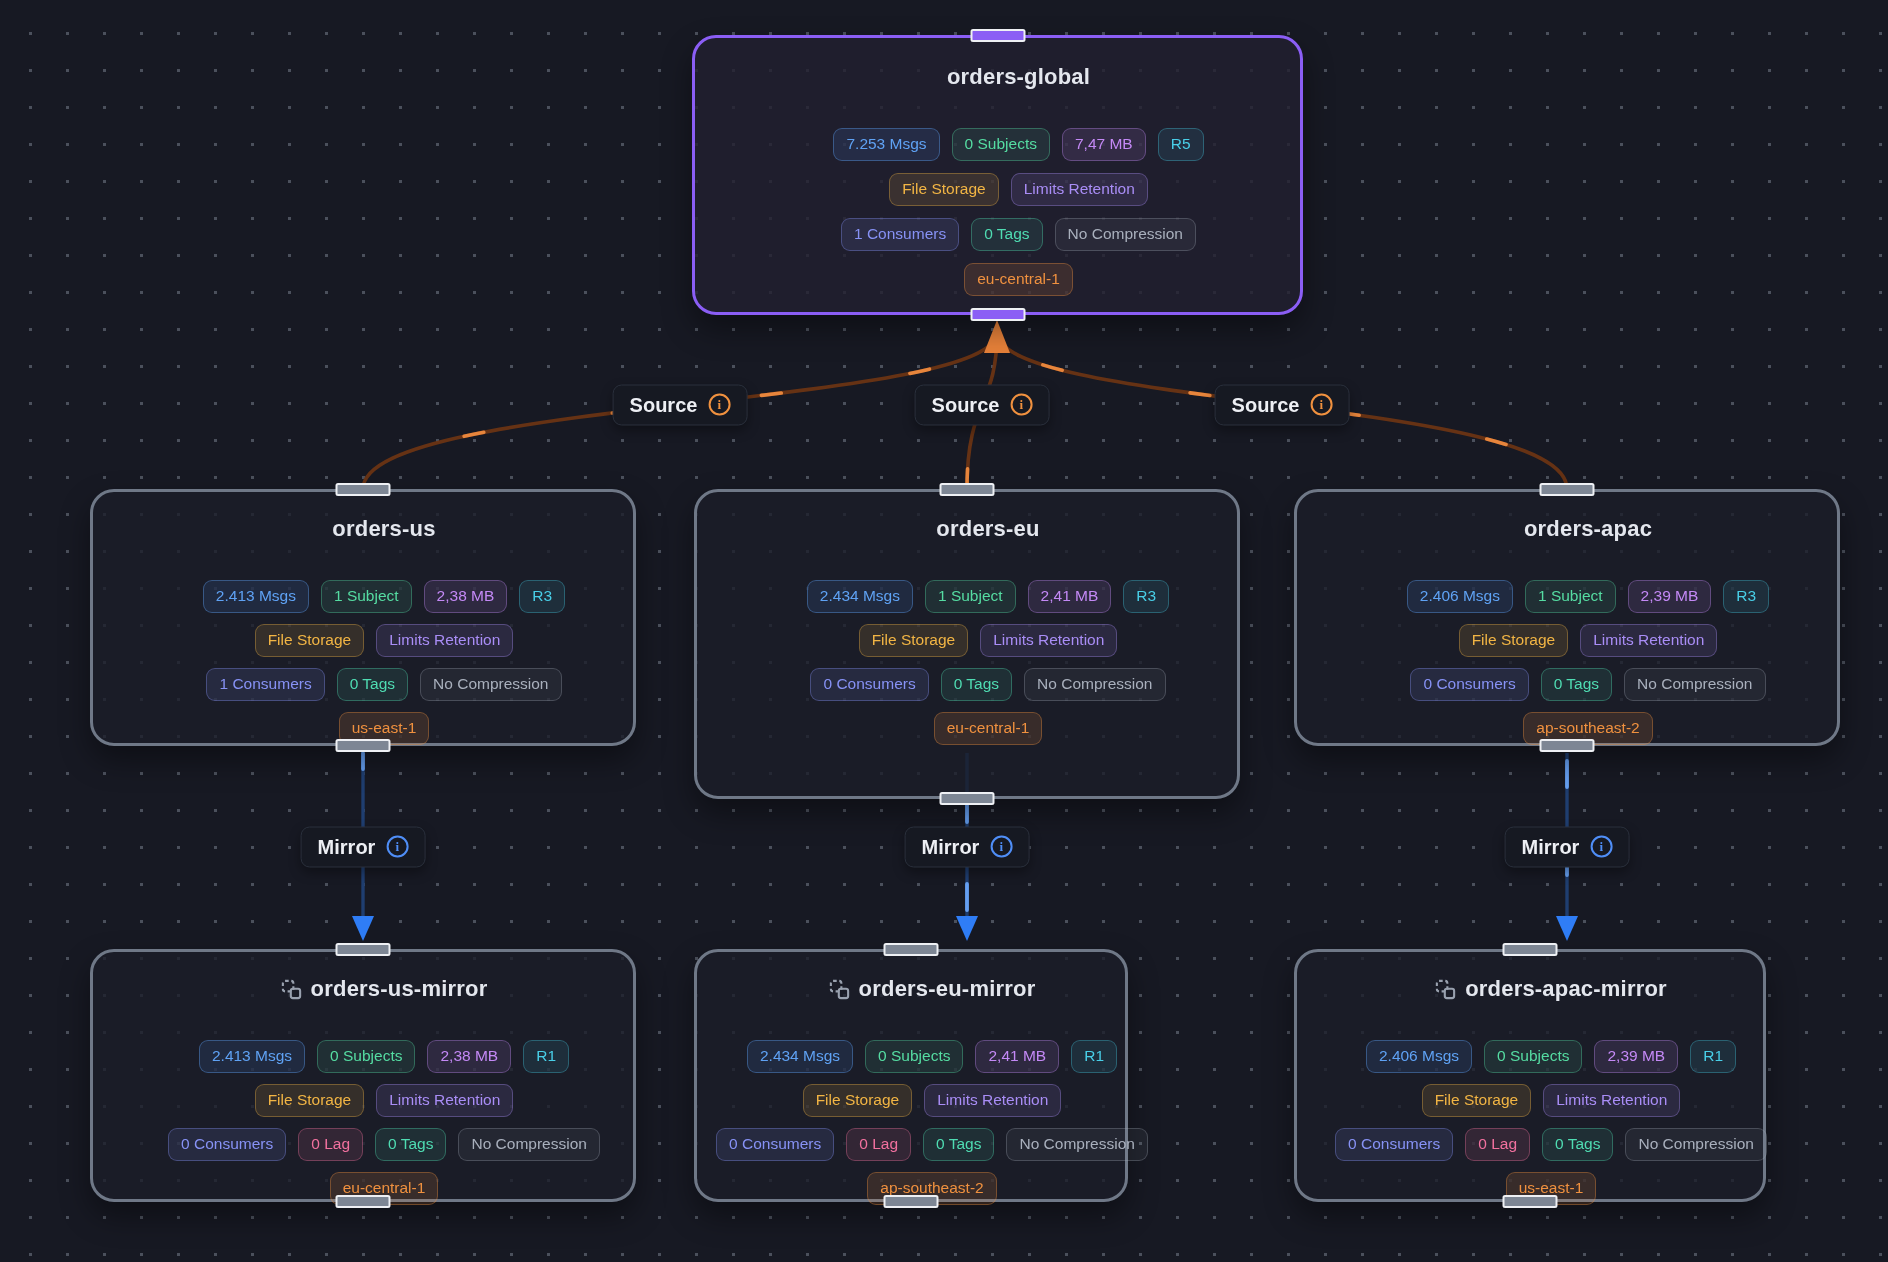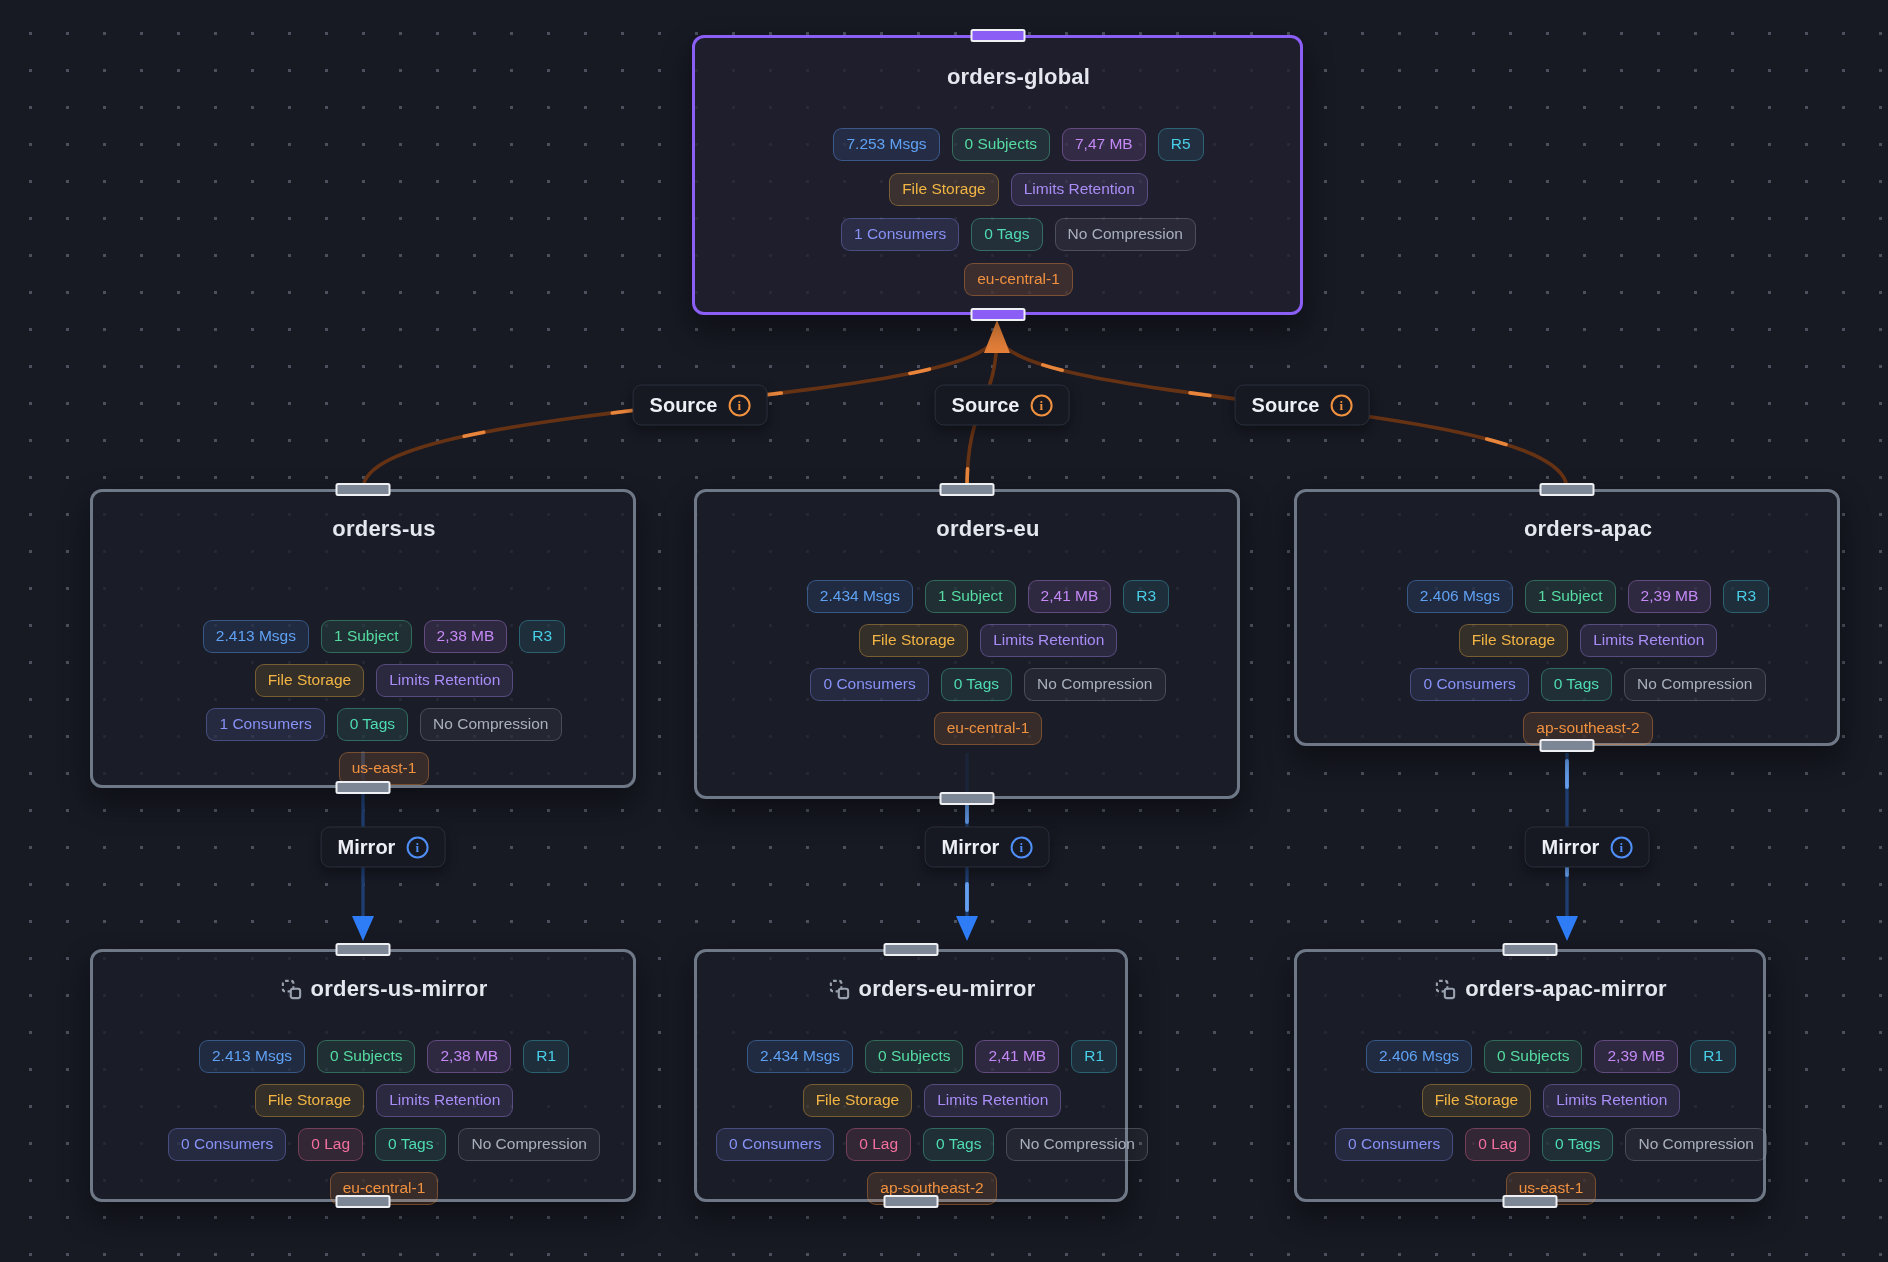--- a/index.html
+++ b/index.html
@@ -7,21 +7,21 @@
 
   #canvas{
     position:relative;width:1888px;height:1262px;background:#171923;
     background-image:radial-gradient(circle,#4b505c 1.6px,transparent 1.9px);
     background-size:37px 37px;background-position:12px 15px;
   }
   #edges{position:absolute;left:0;top:0;z-index:1;}
 
   
   .node{
-    position:absolute;z-index:2;border:3px solid #6f7887;border-radius:12px;
+    position:absolute;z-index:2;border:3px solid #6f7887;border-radius:24px;
     background:rgba(27,30,41,.78);display:flex;flex-direction:column;align-items:center;
     box-shadow:0 14px 30px rgba(0,0,0,.40);
     padding-left:42px;
   }
   .node.primary{border-color:#8b5ef5;border-width:3.5px;background:rgba(34,31,48,.80);}
   .title-row{display:flex;align-items:center;gap:9px;margin-top:24px;}
   .node.primary .title-row{margin-top:26px;}
   .title{font-size:22px;font-weight:700;color:#e4e7ee;letter-spacing:.2px;}
   .mirror-ic{display:flex;align-items:center;}
   .rows{display:flex;flex-direction:column;gap:11px;margin-top:38px;align-items:center;}
@@ -47,23 +47,23 @@
   .handle{
     position:absolute;left:50%;transform:translateX(-50%);
     width:55px;height:13px;background:#7d8694;border:2px solid #eef0f4;border-radius:2.5px;z-index:3;
   }
   .handle-top{top:-9px}.handle-bottom{bottom:-9px}
   .node.primary .handle{background:#8b5ef5;}
 
   
   .edge-label{
     position:absolute;z-index:4;transform:translate(-50%,-50%);
-    display:flex;align-items:flex-end;gap:11px;
+    display:flex;align-items:flex-start;gap:11px;
     background:#161922;border:1.5px solid #2a303c;border-radius:9px;
-    padding:8px 16px;box-shadow:0 5px 12px rgba(0,0,0,.35);margin-left:20px;
+    padding:8px 16px;box-shadow:0 5px 12px rgba(0,0,0,.35);
   }
   .edge-label-text{font-size:20px;font-weight:700;color:#edeff4;}
   .info-icon{
     width:22px;height:22px;border-radius:50%;border:2px solid;flex:0 0 auto;
     display:flex;align-items:center;justify-content:center;
     font-size:13px;font-weight:700;font-family:"Liberation Serif",serif;
   }
   .edge-label.orange .info-icon{color:#f0913f;border-color:#f0913f;}
   .edge-label.blue .info-icon{color:#4f8ef7;border-color:#4f8ef7;}
 </style>
@@ -141,21 +141,21 @@
             <span class="badge b-consumers">1 Consumers</span>
             <span class="badge b-tags">0 Tags</span>
             <span class="badge b-compression">No Compression</span>
           </div>
           <div class="row">
             <span class="badge b-region">eu-central-1</span>
           </div>
         </div>
     <div class="handle handle-bottom"></div>
   </div>
-      <div class="node" style="left: 90px; top: 489px; width: 546px; height: 299px; justify-content: space-between;">
+      <div class="node" style="left: 90px; top: 489px; width: 546px; height: 257px; justify-content: space-between;">
     <div class="handle handle-top"></div>
     <div class="title-row">
 
       <span class="title">orders-us</span>
     </div>
     <div class="rows">
           <div class="row">
             <span class="badge b-msgs">2.413 Msgs</span>
             <span class="badge b-subjects">1 Subject</span>
             <span class="badge b-size">2,38 MB</span>

